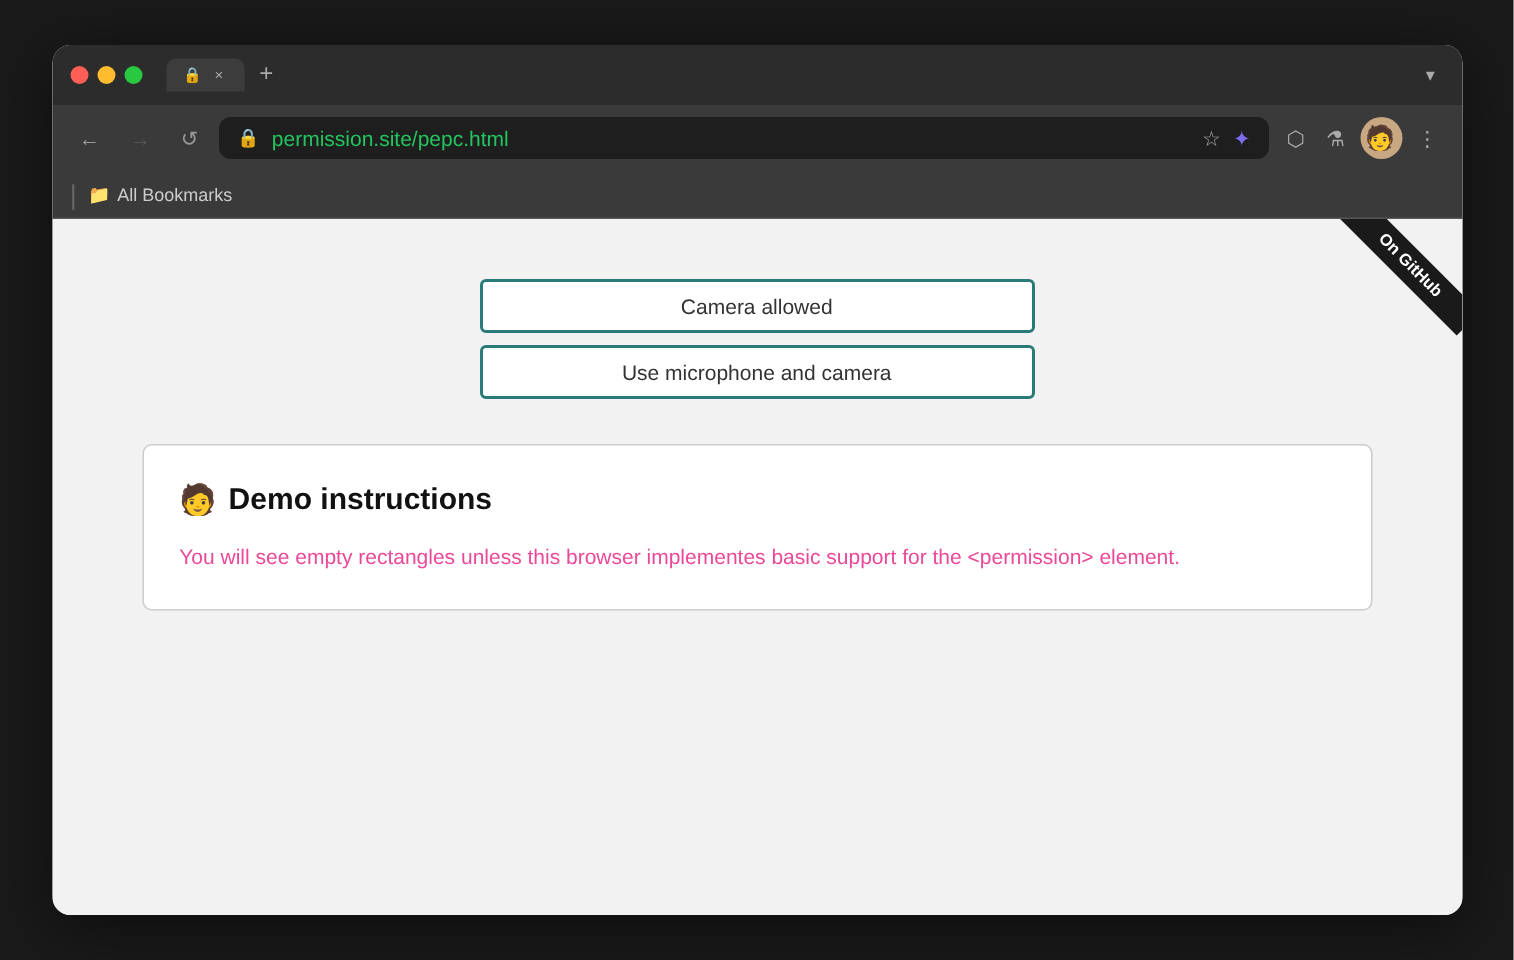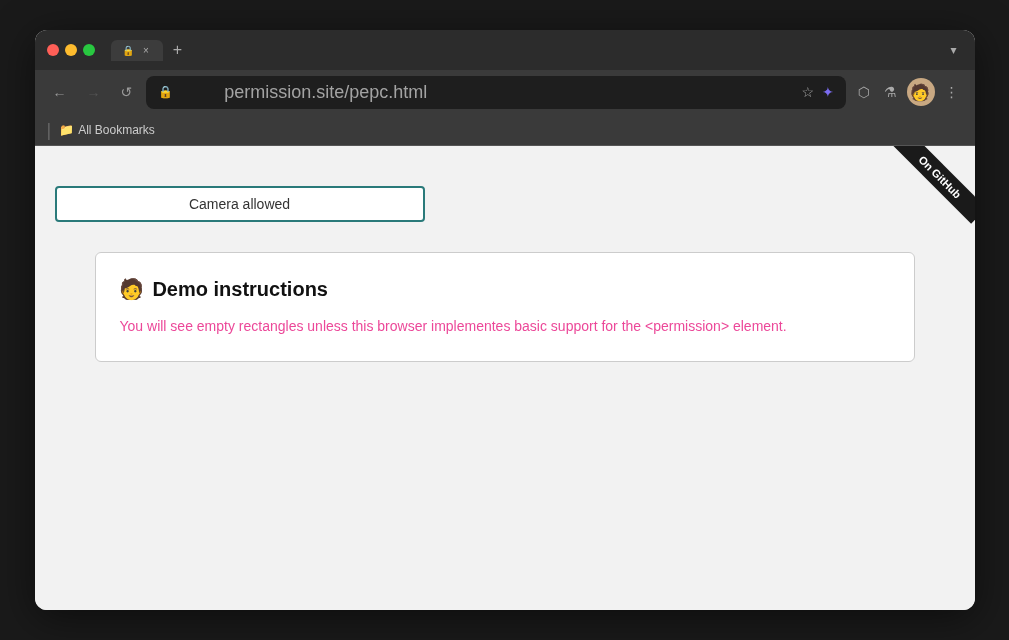--- a/index.html
+++ b/index.html
@@ -108,24 +108,23 @@
       flex: 1;
       background: #1e1e1e;
       border-radius: 8px;
       padding: 6px 12px;
       display: flex;
       align-items: center;
       gap: 8px;
     }
 
     .address-text {
-      color: #a3a3a3;
-      font-size: 18px;
+      color: #22c55e;
+      font-size: 14px;
       flex: 1;
-      margin-left: 43px;
     }
 
     .lock-icon {
       color: #aaa;
       font-size: 12px;
     }
 
     .toolbar-icons {
       display: flex;
       align-items: center;
@@ -197,20 +196,21 @@
       text-align: center;
       font-size: 11px;
       font-weight: bold;
       padding: 5px 0;
       transform: rotate(45deg);
       transform-origin: center;
     }
 
     .permission-buttons {
       display: flex;
+      flex-direction: column;
       align-items: center;
       gap: 8px;
       margin-bottom: 30px;
     }
 
     .permission-btn {
       border: 2px solid #2a7a7a;
       background: white;
       color: #333;
       padding: 8px 0;
@@ -307,20 +307,21 @@
   </div>
 
   <div class="page-content">
 
     <div class="github-ribbon">
       <div class="github-ribbon-inner">On GitHub</div>
     </div>
 
     <div class="permission-buttons">
       <button class="permission-btn">Camera allowed</button>
+      <button class="permission-btn">Use microphone and camera</button>
     </div>
 
     <div class="demo-box">
       <div class="demo-title">
         <span>🧑</span>
         <span>Demo instructions</span>
       </div>
       <p class="demo-text">You will see empty rectangles unless this browser implementes basic support for the &lt;permission&gt; element.</p>
     </div>
   </div>

